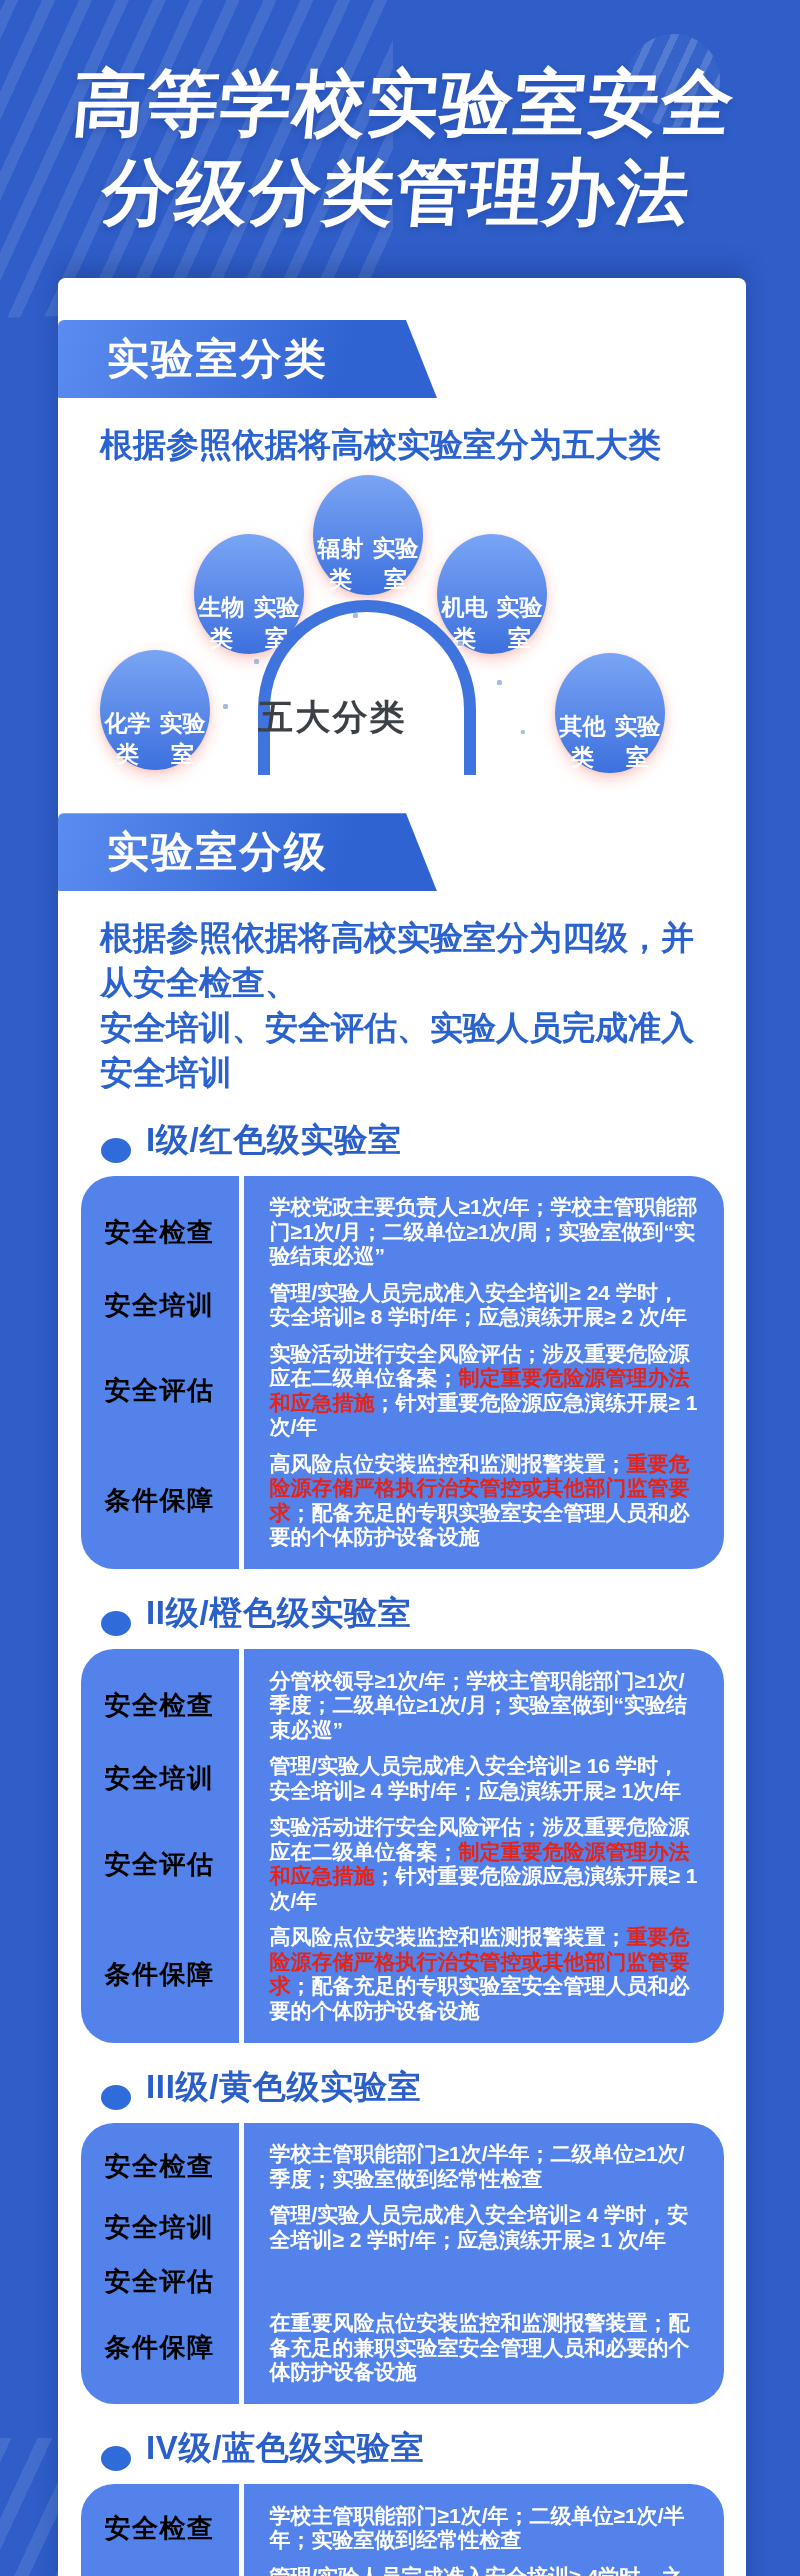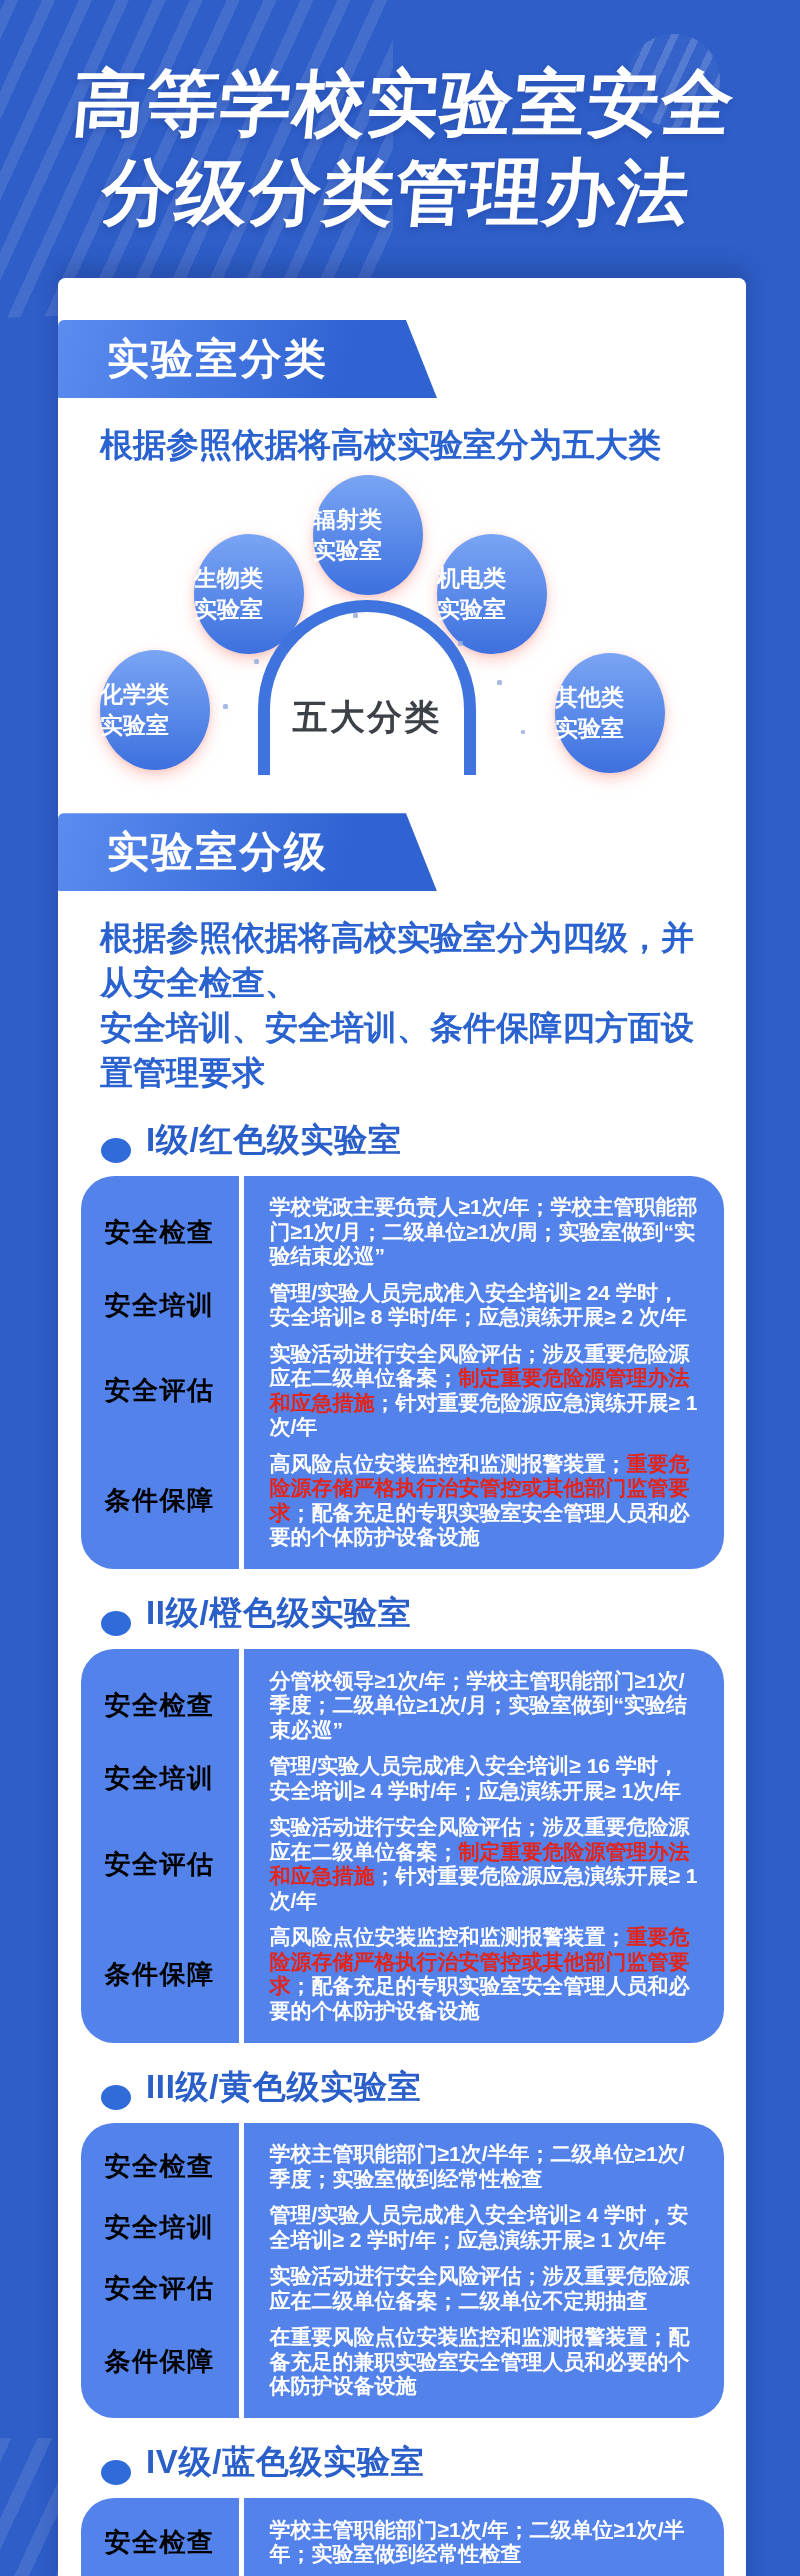--- a/index.html
+++ b/index.html
@@ -35,30 +35,30 @@
     background:linear-gradient(105deg,var(--badge1),var(--badge2) 75%);
     clip-path:polygon(0 0,calc(100% - 31px) 0,100% 100%,0 100%);border-radius:6px 0 0 1.5px;}
 
   .intro{margin:25px 42px 0;font-size:33px;font-weight:700;color:var(--accent);line-height:1.36;}
 
   
   .diagram{position:relative;height:296px;margin-top:7.4px;}
   .cat{position:absolute;width:110px;height:120px;border-radius:50%;
     background:linear-gradient(180deg,var(--ell1),var(--ell2));
     box-shadow:0 6px 15px rgba(248,176,168,.6),0 1.5px 4.4px rgba(248,176,168,.4);
-    display:flex;flex-direction:column;align-items:flex-start;justify-content:center;
+    display:flex;align-items:flex-end;justify-content:center;
     color:#fff;font-size:23px;font-weight:700;line-height:1.35;text-align:center;}
   .cat:nth-of-type(1){left:42px;top:175px;}
   .cat:nth-of-type(2){left:136px;top:59px;}
   .cat:nth-of-type(3){left:255px;top:0px;}
   .cat:nth-of-type(4){left:379px;top:59px;}
   .cat:nth-of-type(5){left:497px;top:178px;}
   .arch{position:absolute;left:200px;top:125px;width:218px;height:175px;
     border:12px solid var(--arch);border-bottom:none;border-radius:111px 111px 0 0;}
-  .center-label{position:absolute;left:200px;top:219px;width:218px;text-align:center;
+  .center-label{position:absolute;left:200px;top:219px;width:218px;text-align:left;
     font-size:35px;font-weight:800;color:var(--center-text);letter-spacing:2.2px;}
   .dot{position:absolute;width:5.2px;height:5.2px;border-radius:1.5px;background:#97aede;opacity:.85;}
   .dot:nth-of-type(1){left:165px;top:229px;}
   .dot:nth-of-type(2){left:196px;top:184px;}
   .dot:nth-of-type(3){left:242px;top:152px;}
   .dot:nth-of-type(4){left:295px;top:138px;}
   .dot:nth-of-type(5){left:351px;top:142px;}
   .dot:nth-of-type(6){left:400px;top:166px;}
   .dot:nth-of-type(7){left:439px;top:205px;}
   .dot:nth-of-type(8){left:463px;top:255px;width:3.7px;height:3.7px;}
@@ -127,21 +127,21 @@
       <span class="dot"></span>
       <span class="dot"></span>
       <div class="arch"></div>
       <div class="center-label">五大分类</div>
     </div>
 
     <div class="badge">实验室分级</div>
 
     <div class="intro">
       <div>根据参照依据将高校实验室分为四级，并从安全检查、</div>
-      <div>安全培训、安全培训、条件保障四方面设置管理要求</div>
+      <div>安全培训、安全评估、实验人员完成准入安全培训</div>
     </div>
 
     <div id="levels">
         <div>
           <div class="level-header">
             <span class="bullet"></span>
             <span class="level-title">I级/红色级实验室</span>
           </div>
           <div class="level-table">
             <div class="tdivider"></div>
@@ -198,21 +198,20 @@
             <div class="trow">
               <div class="row-label">安全检查</div>
               <div class="row-content"><span>学校主管职能部门≥1次/半年；二级单位≥1次/季度；实验室做到经常性检查</span></div>
             </div>
             <div class="trow">
               <div class="row-label">安全培训</div>
               <div class="row-content"><span>管理/实验人员完成准入安全培训≥ 4 学时，安全培训≥ 2 学时/年；应急演练开展≥ 1 次/年</span></div>
             </div>
             <div class="trow">
               <div class="row-label">安全评估</div>
-              <div class="row-content"><span>实验活动进行安全风险评估；涉及重要危险源应在二级单位备案；二级单位不定期抽查</span></div>
             </div>
             <div class="trow">
               <div class="row-label">条件保障</div>
               <div class="row-content"><span>在重要风险点位安装监控和监测报警装置；配备充足的兼职实验室安全管理人员和必要的个体防护设备设施</span></div>
             </div>
           </div>
         </div>
         <div>
           <div class="level-header">
             <span class="bullet"></span>

